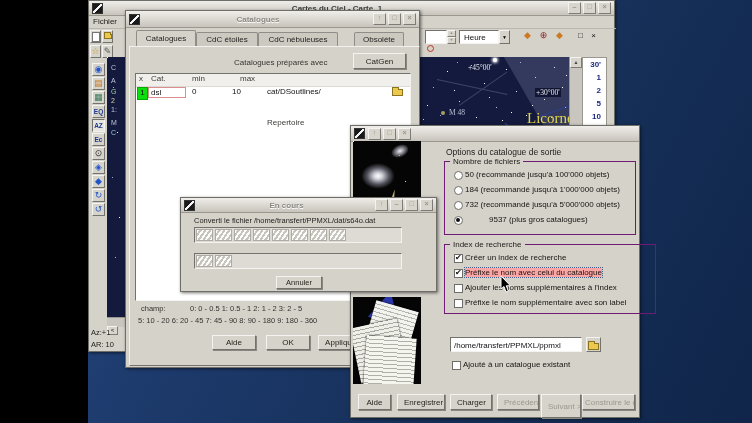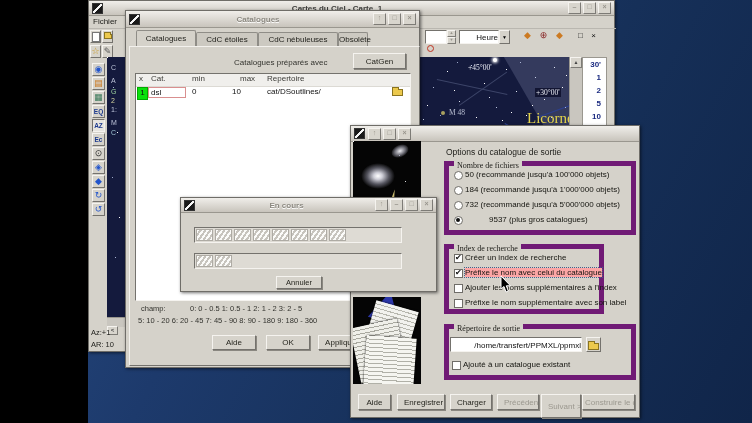--- a/index.html
+++ b/index.html
@@ -9,29 +9,29 @@
   
   .win{position:absolute;background:#d5d2ca;border:1px solid #6f6d68;box-shadow:1px 1px 3px rgba(0,0,0,.55);box-sizing:border-box;}
   .titlebar{position:relative;height:14px;background:linear-gradient(#f0eeea,#c8c4bc);border-bottom:1px solid #9a978f;display:flex;align-items:center;font-size:8px;font-weight:bold;color:#3c3c3a;}
   .titlebar .ttl{flex:1;text-align:center;white-space:nowrap;overflow:hidden;}
   .titlebar.inactive .ttl{color:#8d8a82;text-shadow:0 1px 0 #fff;}
   .wicon{width:9px;height:9px;margin:0 3px;flex:none;background:linear-gradient(135deg,#1a1a1a 44%,#f5f5f5 44%,#f5f5f5 58%,#1a1a1a 58%);border:1px solid #333;}
   .tbtns{display:flex;gap:2px;margin-right:3px;flex:none;}
   .tbtn{width:11px;height:10px;background:#d8d5cd;border:1px solid;border-color:#f5f3ef #7d7b76 #7d7b76 #f5f3ef;font-size:7px;line-height:8px;text-align:center;color:#97948c;font-weight:bold;}
   .btn{position:absolute;background:#d6d3cb;border:1px solid;border-color:#f5f3ef #74726d #74726d #f5f3ef;box-shadow:1px 1px 0 #8a8780;font-size:8px;color:#26261f;text-align:center;overflow:hidden;white-space:nowrap;box-sizing:border-box;}
   .btn.disabled{color:#9b988f;}
-  .groupbox{position:absolute;border:5px solid #701a75;box-sizing:border-box;font-family:Liberation Serif, serif;}
+  .groupbox{position:absolute;border:1px solid #701a75;box-sizing:border-box;}
   .glegend{position:absolute;top:-5px;left:5px;background:#d5d2ca;padding:0 3px;font-size:8px;color:#20201c;white-space:nowrap;}
   .radio{position:absolute;width:7px;height:7px;border:1px solid #6f6d68;border-radius:50%;background:#fff;}
   .radio.on::after{content:"";position:absolute;left:1px;top:1px;width:4px;height:4px;border-radius:50%;background:#111;}
   .checkbox{position:absolute;width:7px;height:7px;border:1px solid #6f6d68;background:#fff;}
   .checkbox.on::after{content:"✔";position:absolute;left:0px;top:-2px;font-size:8px;color:#111;}
   .olabel{position:absolute;font-size:8px;color:#14140f;white-space:nowrap;overflow:hidden;}
   .olabel.hl{background:#fca5a5;outline:1px dotted #44608a;}
-  .field{position:absolute;background:#fff;border:1px solid;border-color:#74726d #f5f3ef #f5f3ef #74726d;font-size:8px;color:#111;white-space:nowrap;overflow:hidden;box-sizing:border-box;text-align:right;}
+  .field{position:absolute;background:#fff;border:1px solid;border-color:#74726d #f5f3ef #f5f3ef #74726d;font-size:8px;color:#111;white-space:nowrap;overflow:hidden;box-sizing:border-box;}
   .ptrough{position:absolute;background:#dedbd4;border:1px solid;border-color:#74726d #f5f3ef #f5f3ef #74726d;display:flex;gap:2px;padding:1px;box-sizing:border-box;}
   .pblock{width:17px;flex:none;background:repeating-linear-gradient(125deg,#fbfbf9 0 2px,#c7c4bd 2px 4px);border:1px solid #aeaba4;box-sizing:border-box;}
   .tab{position:absolute;height:14px;background:#ccc9c1;border:1px solid #8f8d87;border-bottom:none;border-radius:2px 2px 0 0;font-size:8px;line-height:14px;text-align:center;color:#23231e;box-sizing:border-box;}
   .tab.active{background:#d5d2ca;height:16px;z-index:3;line-height:16px;}
   .tool{position:absolute;width:13px;height:13px;background:#d6d3cb;border:1px solid;border-color:#f5f3ef #74726d #74726d #f5f3ef;font-size:9px;line-height:11px;text-align:center;box-sizing:border-box;overflow:hidden;}
   .tool.pressed{border-color:#74726d #f5f3ef #f5f3ef #74726d;background:#e7e5e0;}
   .tool.small{width:11px;height:13px;}
   .txticon{font-size:6.5px;font-weight:bold;color:#1c3a8e;line-height:11px;}
   .folder-ic{position:absolute;width:11px;height:7px;background:#ecc94d;border:1px solid #8a7420;box-sizing:border-box;}
   .folder-ic::before{content:"";position:absolute;left:-1px;top:-3px;width:5px;height:2px;background:#ecc94d;border:1px solid #8a7420;border-bottom:none;}
@@ -145,32 +145,32 @@
       <span class="ttl">Catalogues</span>
       <span class="tbtns">
         <span class="tbtn">↑</span>
         <span class="tbtn">□</span>
         <span class="tbtn">×</span>
       </span>
     </div>
     <div class="tab active" style="left:10px;top:19px;width:60px;">Catalogues</div>
     <div class="tab" style="left:70px;top:21px;width:62px;">CdC étoiles</div>
     <div class="tab" style="left:132px;top:21px;width:80px;">CdC nébuleuses</div>
-    <div class="tab" style="left:212px;top:21px;width:30px;">Obsolète</div>
+    <div class="tab" style="left:228px;top:21px;width:50px;">Obsolète</div>
     <div style="position:absolute;left:3px;top:35px;width:289px;height:318px;border:1px solid #f3f1ed;border-right-color:#74726d;border-bottom-color:#74726d;"></div>
     <span class="hdr" style="position:absolute;left:108px;top:47px;">Catalogues préparés avec</span>
     <button class="btn" style="left:227px;top:42px;width:53px;height:16px;">CatGen</button>
 
     <div style="position:absolute;left:9px;top:62px;width:274px;height:226px;background:#fff;border:1px solid;border-color:#74726d #f5f3ef #f5f3ef #74726d;">
       <div style="position:absolute;left:0;top:0;width:100%;height:12px;background:#f0efec;border-bottom:1px solid #dcdad4;font-size:8px;color:#3c3c38;">
         <span style="position:absolute;left:3px;">x</span>
         <span style="position:absolute;left:15px;">Cat.</span>
         <span style="position:absolute;left:56px;">min</span>
         <span style="position:absolute;left:104px;">max</span>
-        <span style="position:absolute;left:131px;">Repertoire</span>
+        <span style="position:absolute;left:131px;margin-top:44px;">Repertoire</span>
       </div>
       <div style="position:absolute;left:0;top:13px;width:100%;height:12px;font-size:8px;color:#111;">
         <span style="position:absolute;left:1px;top:0;width:9px;height:11px;background:#0ce00c;border:1px solid #0a0;text-align:center;">1</span>
         <span style="position:absolute;left:12px;top:0;width:38px;height:11px;background:#fff;border:1px solid #d98f8f;padding-left:2px;box-sizing:border-box;">dsl</span>
         <span style="position:absolute;left:56px;">0</span>
         <span style="position:absolute;left:96px;">10</span>
         <span style="position:absolute;left:131px;">cat/DSoutlines/</span>
         <span class="folder-ic" style="left:256px;top:2px;"></span>
       </div>
     </div>
@@ -213,35 +213,32 @@
     </div>
     <span class="radio" style="left:103px;top:45px;"></span>
     <span class="olabel" style="left:114px;top:44px;width:168px;">50   (recommandé jusqu'à 100'000 objets)</span>
     <span class="radio" style="left:103px;top:60px;"></span>
     <span class="olabel" style="left:114px;top:59px;width:168px;">184 (recommandé jusqu'à 1'000'000 objets)</span>
     <span class="radio" style="left:103px;top:75px;"></span>
     <span class="olabel" style="left:114px;top:74px;width:168px;">732 (recommandé jusqu'à 5'000'000 objets)</span>
     <span class="radio on" style="left:103px;top:90px;"></span>
     <span class="olabel" style="left:114px;top:89px;width:168px;padding-left:24px;">9537 (plus gros catalogues)</span>
 
-    <div class="groupbox" style="left:93px;top:118px;width:160px;height:70px;">
+    <div class="groupbox" style="left:93px;top:118px;width:212px;height:70px;">
       <span class="glegend">Index de recherche</span>
     </div>
     <span class="checkbox on" style="left:103px;top:128px;"></span>
     <span class="olabel" style="left:114px;top:127px;width:168px;">Créer un index de recherche</span>
     <span class="checkbox on" style="left:103px;top:143px;"></span>
     <span class="olabel hl" style="left:114px;top:142px;max-width:168px;">Préfixe le nom avec celui du catalogue</span>
     <span class="checkbox" style="left:103px;top:158px;"></span>
     <span class="olabel" style="left:114px;top:157px;width:168px;">Ajouter les noms supplémentaires à l'index</span>
     <span class="checkbox" style="left:103px;top:173px;"></span>
     <span class="olabel" style="left:114px;top:172px;width:168px;">Préfixe le nom supplémentaire avec son label</span>
 
-    <div class="groupbox" style="left:93px;top:198px;width:192px;height:56px;">
-      <span class="glegend">Répertoire de sortie</span>
-    </div>
     <div class="field" style="left:99px;top:211px;width:132px;height:15px;padding:3px 0 0 3px;">/home/transfert/PPMXL/ppmxl</div>
     <div class="tool" style="left:235px;top:211px;width:15px;height:15px;">
         <span class="folder-ic" style="left:1px;top:5px;"></span>
       </div>
     <span class="checkbox" style="left:101px;top:235px;"></span>
     <span class="olabel" style="left:112px;top:234px;width:170px;">Ajouté à un catalogue existant</span>
 
     <button class="btn" style="left:7px;top:268px;width:33px;height:16px;">Aide</button>
     <button class="btn" style="left:46px;top:268px;width:48px;height:16px;">Enregistrer</button>
     <button class="btn" style="left:99px;top:268px;width:42px;height:16px;">Charger</button>
@@ -254,20 +251,21 @@
     <div class="titlebar inactive">
       <span class="wicon"></span>
       <span class="ttl">En cours</span>
       <span class="tbtns">
         <span class="tbtn">↑</span>
         <span class="tbtn">–</span>
         <span class="tbtn">□</span>
         <span class="tbtn">×</span>
       </span>
     </div>
+    <span style="position:absolute;left:13px;top:18px;font-size:7.5px;color:#22221e;white-space:nowrap;overflow:hidden;width:234px;">Converti le fichier /home/transfert/PPMXL/dat/s64o.dat</span>
     <div class="ptrough" style="left:13px;top:29px;width:208px;height:16px;">
         <div class="pblock"></div>
         <div class="pblock"></div>
         <div class="pblock"></div>
         <div class="pblock"></div>
         <div class="pblock"></div>
         <div class="pblock"></div>
         <div class="pblock"></div>
         <div class="pblock"></div>
       </div>

